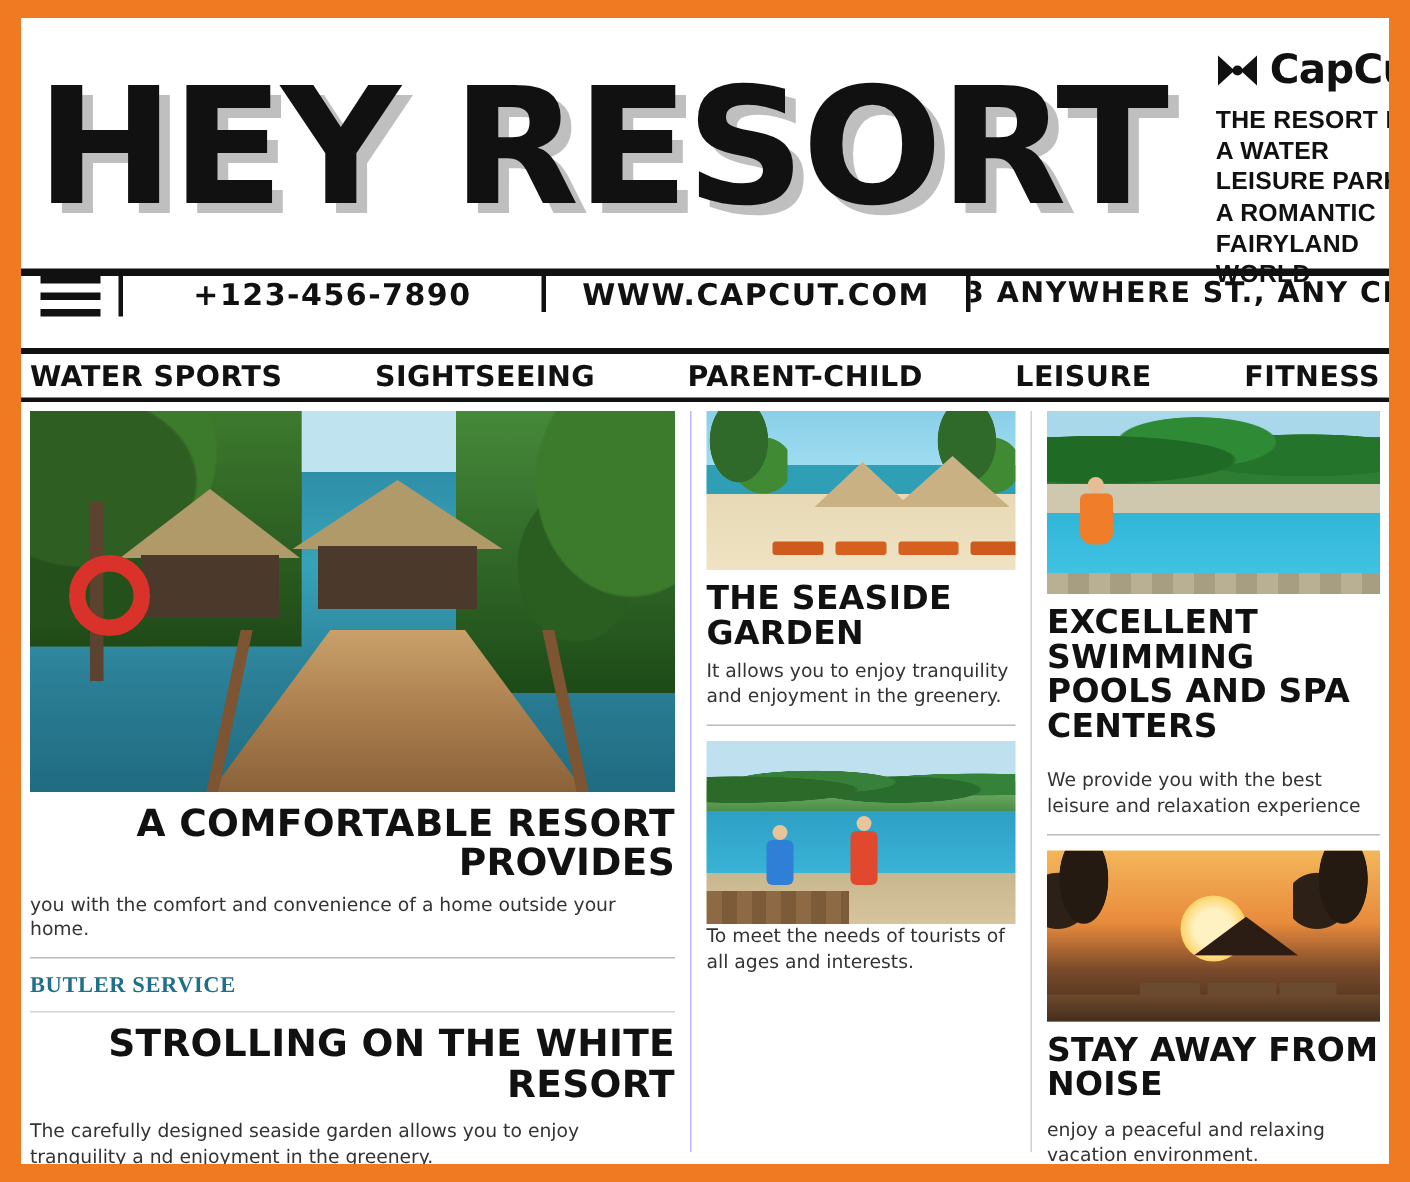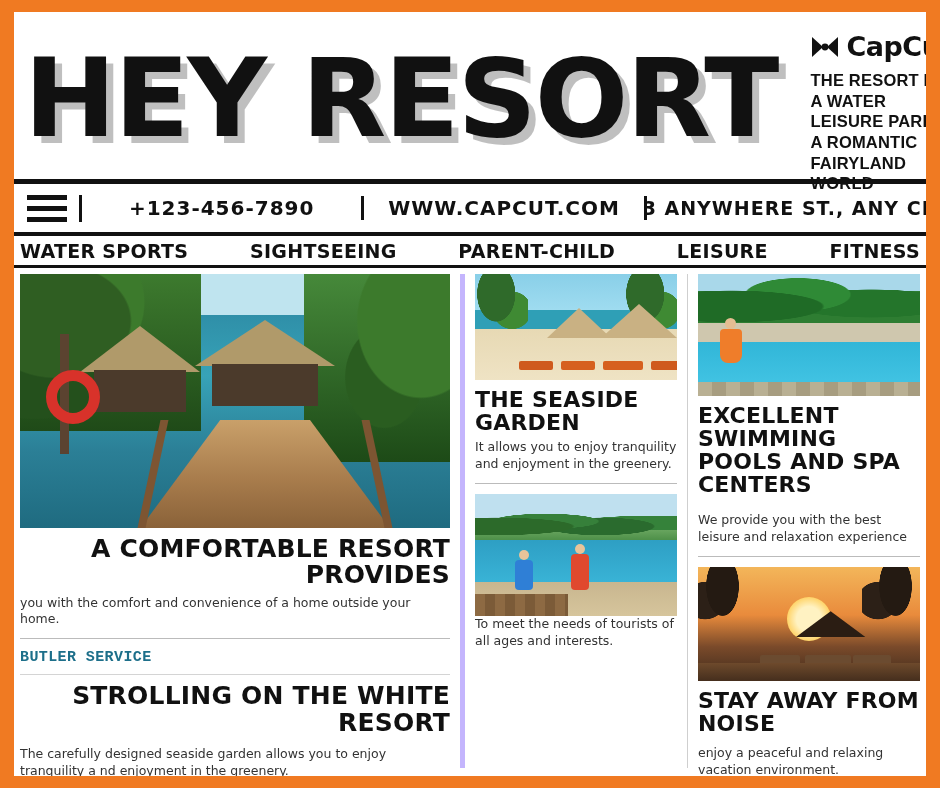--- a/index.html
+++ b/index.html
@@ -68,21 +68,21 @@
     font-weight: 700;
     font-size: 16.5px;
     line-height: 1.25;
     color: #111;
     letter-spacing: 0.2px;
   }
 
   
   .contactbar {
     display: flex;
-    align-items: center;
+    align-items: flex-start;
     height: 52px;
     border-bottom: 4px solid #111;
   }
   .hamburger {
     width: 68px;
     display: flex;
     flex-direction: column;
     justify-content: center;
     align-items: center;
     gap: 6px;
@@ -127,42 +127,42 @@
   }
   .nav-spacer { flex: 1 1 auto; }
 
   
   .content {
     display: flex;
     padding: 6px 6px 0 6px;
     height: 500px;
   }
   .col-left { width: 440px; padding-right: 10px; }
-  .col-mid  { width: 228px; padding: 0 10px; border-left: 5px solid #c4b5fd; border-right: 1px solid #cfcfcf;}
+  .col-mid  { width: 228px; padding: 0 10px; border-left: 1px solid #c4b5fd; border-right: 1px solid #cfcfcf;}
   .col-right{ width: 232px; padding-left: 10px; }
 
   .headline {
     font-family: "DejaVu Sans", sans-serif;
     font-weight: 700;
     color: #111;
     line-height: 1.05;
     letter-spacing: 0.2px;
   }
   .h-lg { font-size: 25px; margin: 8px 0 6px; text-align: right; }
   .h-md { font-size: 22px; margin: 4px 0 5px; }
   .body-txt {
     font-family: "DejaVu Sans", sans-serif;
     font-size: 12.5px;
     line-height: 1.35;
     color: #333;
   }
   .rule { border: 0; border-top: 1px solid #bbb; margin: 10px 0; }
   .rule-thin { border: 0; border-top: 1px solid #d4d4d4; margin: 8px 0; }
   .kicker {
-    font-family: Liberation Mono, monospace;
+    font-family: Liberation Serif, serif;
     font-weight: 700;
     font-size: 15px;
     color: #1d6f8a;
     letter-spacing: 0.4px;
     margin: 4px 0 2px;
   }
 
   
   .photo { position: relative; overflow: hidden; display: block; }
 

